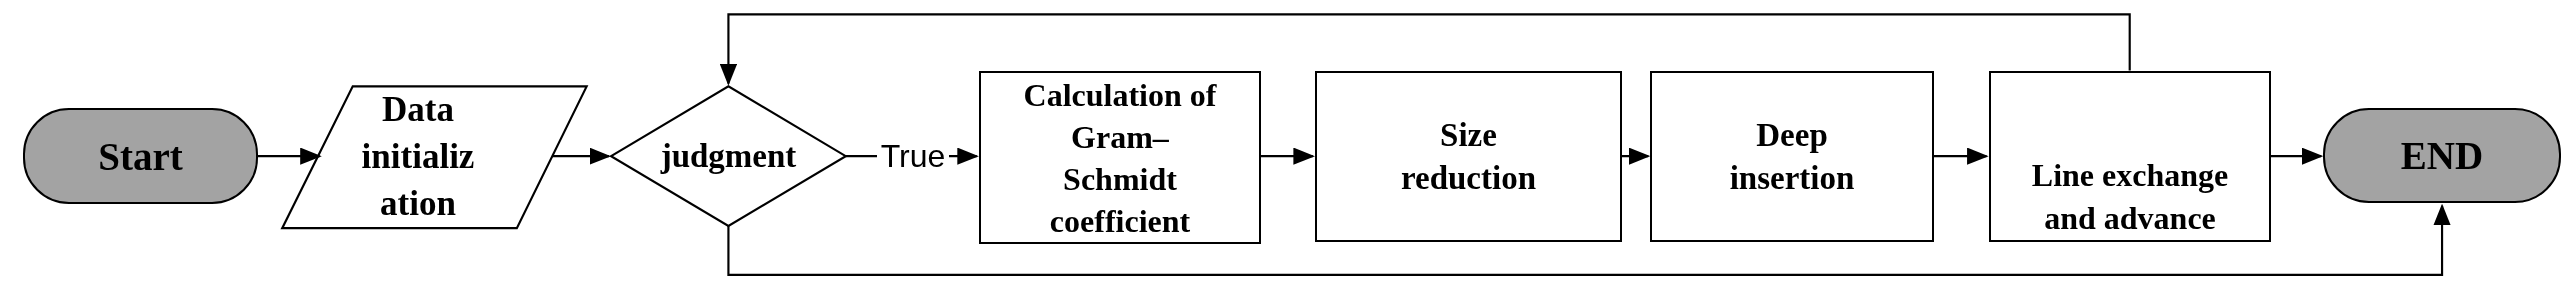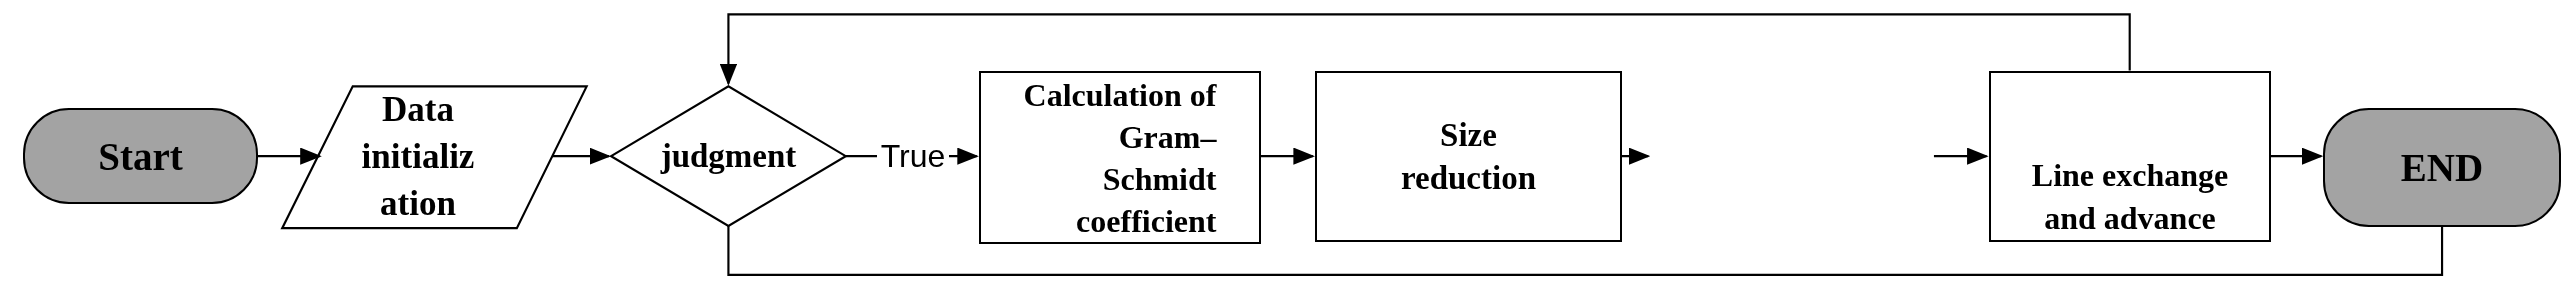--- a/index.html
+++ b/index.html
@@ -93,39 +93,43 @@
   <div class="node stadium" style="left:23px; top:108px; width:235px; height:96px;">
     <span>Start</span>
   </div>
 
   <div class="node shape-text para-text" style="left:321px; top:81px; width:194px; height:151px;">Data
 initializ
 ation</div>
 
   <div class="node shape-text diamond-text" style="left:635px; top:136px; width:187px; height:40px;">judgment</div>
 
-  <div class="node rect small-lh" style="left:979px; top:71px; width:282px; height:173px;text-align:right;">
+  <div class="node rect small-lh" style="left:979px; top:71px; width:282px; height:173px;">
     <span>Calculation of
 Gram–
 Schmidt
 coefficient</span>
   </div>
 
   <div class="node rect" style="left:1315px; top:71px; width:307px; height:171px;">
     <span>Size
 reduction</span>
   </div>
 
+  <div class="node rect" style="left:1650px; top:71px; width:284px; height:171px;">
+    <span>Deep
+insertion</span>
+  </div>
 
   <div class="node rect" style="left:1989px; top:71px; width:282px; height:171px; font-size:32px;align-items:flex-end;">
     <span>Line exchange
 and advance</span>
   </div>
 
-  <div class="node stadium" style="left:2323px; top:108px; width:238px; height:119px;">
+  <div class="node stadium" style="left:2323px; top:108px; width:238px; height:95px;">
     <span>END</span>
   </div>
 
   <div class="edge-label" style="left:877px; top:138px; width:72px; height:36px;">True</div>
 
 
 </div>
 
 
 </body></html>

